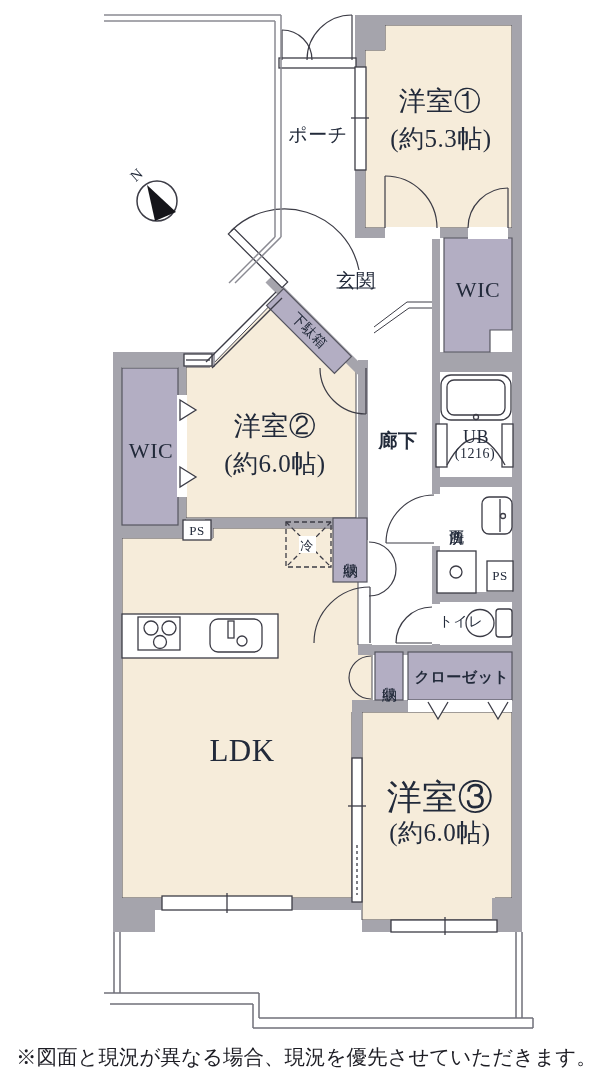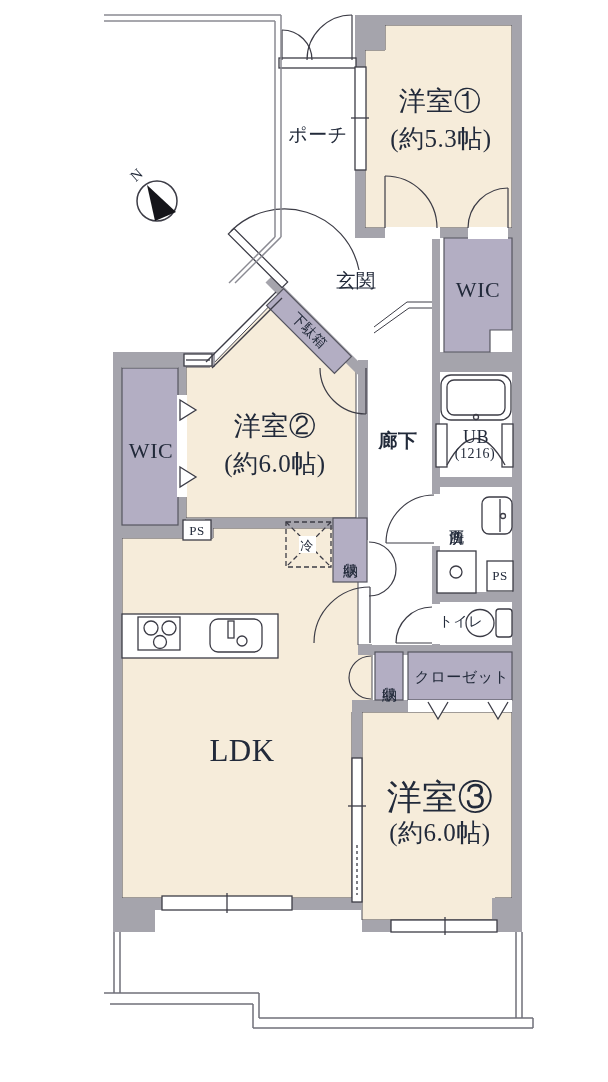--- a/index.html
+++ b/index.html
@@ -251,23 +251,24 @@
 
   <div class="lbl" style="left:197px;top:530px;font-size:13px;">PS</div>
   <div class="lbl" style="left:500px;top:575px;font-size:13px;">PS</div>
 
   <div class="lbl vert" style="left:350px;top:551px;font-size:15px;">収納</div>
   <div class="lbl" style="left:307px;top:545px;font-size:13px;">冷</div>
 
   <div class="lbl" style="left:461px;top:622px;font-size:14px;">トイレ</div>
 
   <div class="lbl vert" style="left:389px;top:675px;font-size:15px;">収納</div>
-  <div class="lbl" style="left:462px;top:677px;font-size:15px;">クローゼット</div>
+  <div class="lbl" style="left:462px;top:677px;font-size:15px;font-weight:bold;">クローゼット</div>
 
   <div class="lbl" style="left:242px;top:750px;font-size:31px;">LDK</div>
 
   <div class="lbl" style="left:440px;top:797px;font-size:35px;">洋室③</div>
   <div class="lbl" style="left:440px;top:832px;font-size:25px;">(約6.0帖)</div>
 
 
   <div class="lbl rotN" style="left:137px;top:175px;font-size:15px;">N</div>
 
+  <div class="lbl disclaimer">※図面と現況が異なる場合、現況を優先させていただきます。</div>
 </div>
 
 </body></html>

